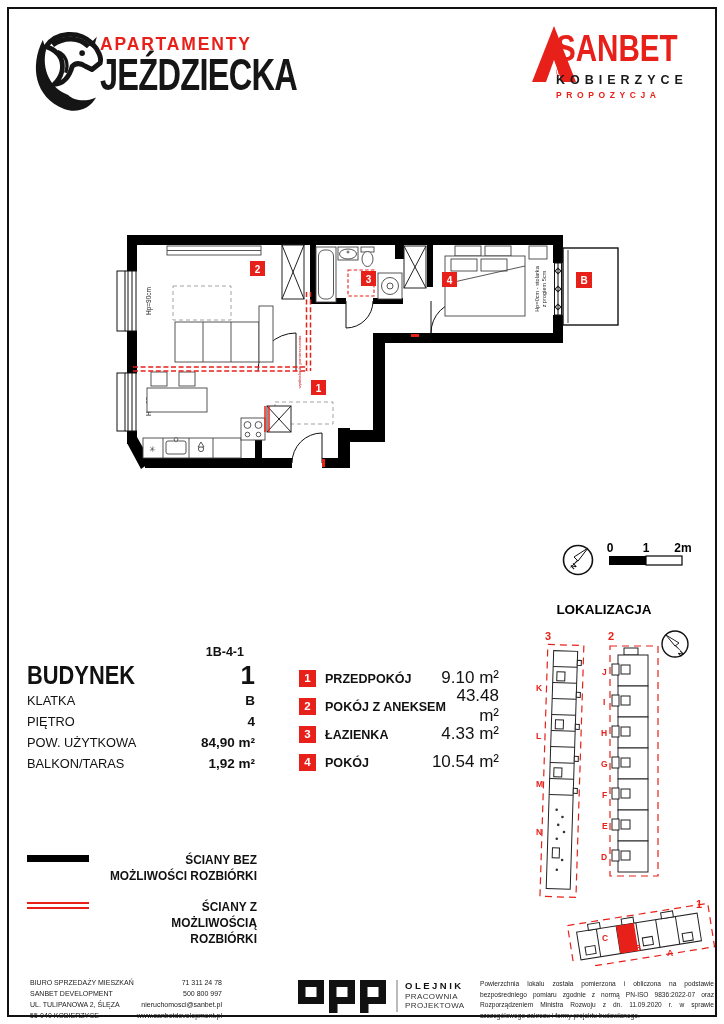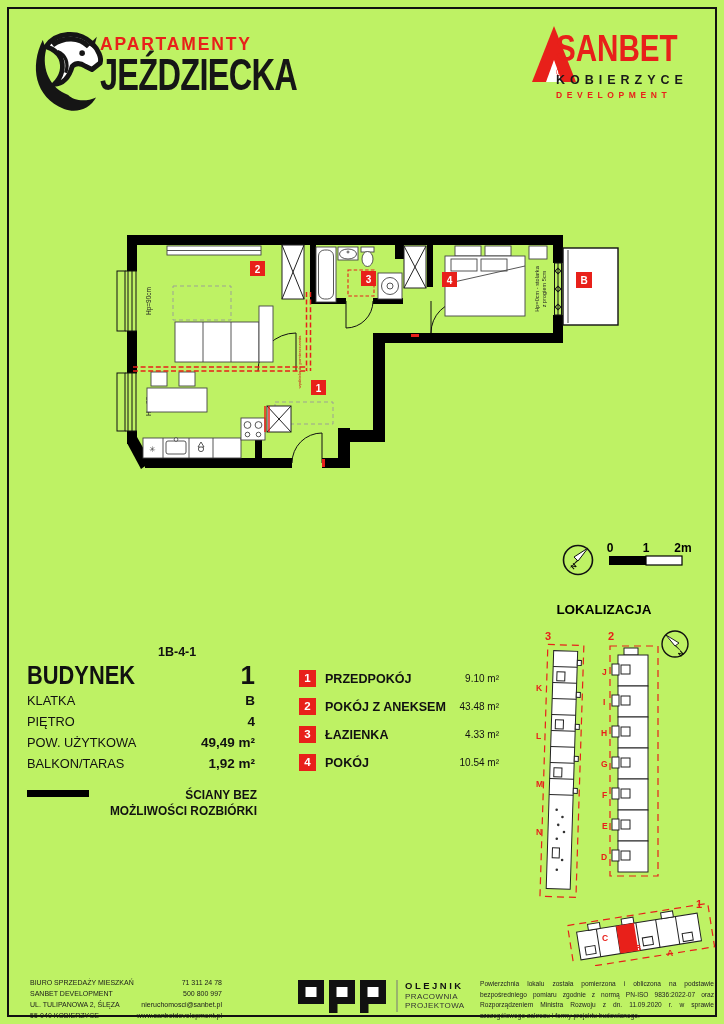--- a/index.html
+++ b/index.html
@@ -1,16 +1,16 @@
 <!DOCTYPE html>
 <html><head>
 <meta charset="utf-8">
 <style>
   html,body{margin:0;padding:0;background:#e9e9e9;}
-  .page{position:relative;width:724px;height:1024px;background:#bef264;overflow:hidden;
+  .page{position:relative;width:724px;height:1024px;background:#ffffff;overflow:hidden;
         font-family:"Liberation Sans",sans-serif;color:#111;}
   .page-frame{position:absolute;inset:7px;border:2px solid #111;pointer-events:none;}
   .abs{position:absolute;}
 
   
   .brand-line1{font-weight:bold;font-size:19px;letter-spacing:2px;color:#e8201a;
                transform:scaleX(.92);transform-origin:left;}
   .brand-line2{font-weight:bold;font-size:44px;letter-spacing:-1px;color:#161616;
                transform:scaleX(.74);transform-origin:left;line-height:.9;}
   .sanbet-name{font-weight:bold;font-size:37px;color:#e8201a;transform:scaleX(.8);
@@ -26,21 +26,21 @@
   .val-big{font-weight:bold;font-size:26px;}
   .lbl-sm{font-size:13.5px;transform:scaleX(.95);transform-origin:left;white-space:nowrap;}
   .val-sm{font-weight:bold;font-size:13.5px;}
   .unit-code{font-weight:bold;font-size:12.5px;}
 
   
   .room-row{display:flex;align-items:center;height:28px;width:200px;}
   .room-badge{width:17px;height:17px;background:#e8201a;color:#fff;font-weight:bold;font-size:11.5px;
               display:flex;align-items:center;justify-content:center;flex:0 0 17px;}
   .room-name{font-weight:bold;font-size:13.5px;margin-left:9px;transform:scaleX(.93);transform-origin:left;white-space:nowrap;}
-  .room-area{margin-left:auto;font-size:10px;text-align:right;}
+  .room-area{margin-left:auto;font-size:17px;text-align:right;}
 
   
   .wl-row{display:flex;width:230px;margin-bottom:14px;align-items:flex-start;}
   .wl-swatch{width:62px;flex:0 0 62px;margin-top:3px;}
   .wl-text{margin-left:8px;flex:1;text-align:right;font-weight:bold;font-size:12.5px;line-height:1.3;
            transform:scaleX(.95);transform-origin:right;}
   .bar-black{height:7px;background:#000;}
   .dline{height:2.2px;background:#e8201a;margin-bottom:3.4px;}
   .dline-dash{height:0;border-top:2.6px dashed #e8201a;margin-bottom:4px;}
 
@@ -71,21 +71,21 @@
   <div class="abs" style="left:532px;top:22px;width:165px">
     <svg class="abs" style="left:0;top:4px" width="44" height="56" viewBox="0 0 44 56">
       <polygon points="22,0 44,56 0,56" fill="#e8201a"></polygon>
       <polygon points="22,34 30,56 14,56" fill="#fff"></polygon>
     </svg>
     <div class="abs" style="left:24px;top:8px">
       <span class="sanbet-name" style="display:inline-block">SANBET</span><span class="sanbet-reg">®</span>
     </div>
     <div class="abs" style="left:24px;top:48px">
       <div class="sanbet-sub1">KOBIERZYCE</div>
-      <div class="sanbet-sub2">DEVELOPMENT</div>
+      <div class="sanbet-sub2">PROPOZYCJA</div>
     </div>
   </div>
 
   <svg class="abs" style="left:105px;top:222px" width="520" height="262" viewBox="0 0 520 262">
 
     <g fill="#000">
       <rect x="22" y="13" width="436" height="10"></rect>
       <rect x="22" y="13" width="10" height="36"></rect>
       <rect x="22" y="109" width="10" height="42"></rect>
       <rect x="22" y="209" width="10" height="13"></rect>
@@ -369,38 +369,38 @@
       <rect x="94" y="324" width="18" height="28" fill="#e8201a"></rect>
     </g>
     <text x="172" y="310" font-size="11" font-weight="bold" fill="#e8201a">1</text>
     <g font-size="8.5" font-weight="bold" fill="#e8201a">
       <text x="78" y="343">C</text>
       <text x="111" y="353">B</text>
       <text x="143" y="358">A</text>
     </g>
   </svg>
 
-  <div class="abs unit-code" style="left:158px;top:645px;width:86px;text-align:left">1B-4-1</div>
+  <div class="abs unit-code" style="left:158px;top:645px;width:86px;text-align:right">1B-4-1</div>
 
   <div class="abs" style="left:27px;top:660px">
     <div class="info-row" style="height:33px">
       <span class="lbl-big">BUDYNEK</span>
       <span class="val-big">1</span>
     </div>
     <div class="info-row" style="height:21px">
       <span class="lbl-sm">KLATKA</span>
       <span class="val-sm">B</span>
     </div>
     <div class="info-row" style="height:21px">
       <span class="lbl-sm">PIĘTRO</span>
       <span class="val-sm">4</span>
     </div>
     <div class="info-row" style="height:21px">
       <span class="lbl-sm">POW. UŻYTKOWA</span>
-      <span class="val-sm">49,49 m²</span>
+      <span class="val-sm">84,90 m²</span>
     </div>
     <div class="info-row" style="height:21px">
       <span class="lbl-sm">BALKON/TARAS</span>
       <span class="val-sm">1,92 m²</span>
     </div>
   </div>
 
   <div class="abs" style="left:299px;top:664px">
     <div class="room-row">
       <span class="room-badge">1</span>
@@ -417,28 +417,38 @@
       <span class="room-name">ŁAZIENKA</span>
       <span class="room-area">4.33 m²</span>
     </div>
     <div class="room-row">
       <span class="room-badge">4</span>
       <span class="room-name">POKÓJ</span>
       <span class="room-area">10.54 m²</span>
     </div>
   </div>
 
-  <div class="abs" style="left:27px;top:787px">
+  <div class="abs" style="left:27px;top:852px">
     <div class="wl-row">
       <div class="wl-swatch">
           <div class="bar-black"></div>
         </div>
       <div class="wl-text">
         <div>ŚCIANY BEZ</div>
         <div>MOŻLIWOŚCI ROZBIÓRKI</div>
+      </div>
+    </div>
+    <div class="wl-row">
+      <div class="wl-swatch">
+        <div class="dline"></div>
+          <div class="dline"></div>
+      </div>
+      <div class="wl-text">
+        <div>ŚCIANY Z</div>
+        <div>MOŻLIWOŚCIĄ ROZBIÓRKI</div>
       </div>
     </div>
   </div>
 
   <div class="abs foot" style="left:30px;top:978px">
     <div>BIURO SPRZEDAŻY MIESZKAŃ</div>
     <div>SANBET DEVELOPMENT</div>
     <div>UL. TULIPANOWA 2, ŚLĘZA</div>
     <div>55-040 KOBIERZYCE</div>
   </div>

